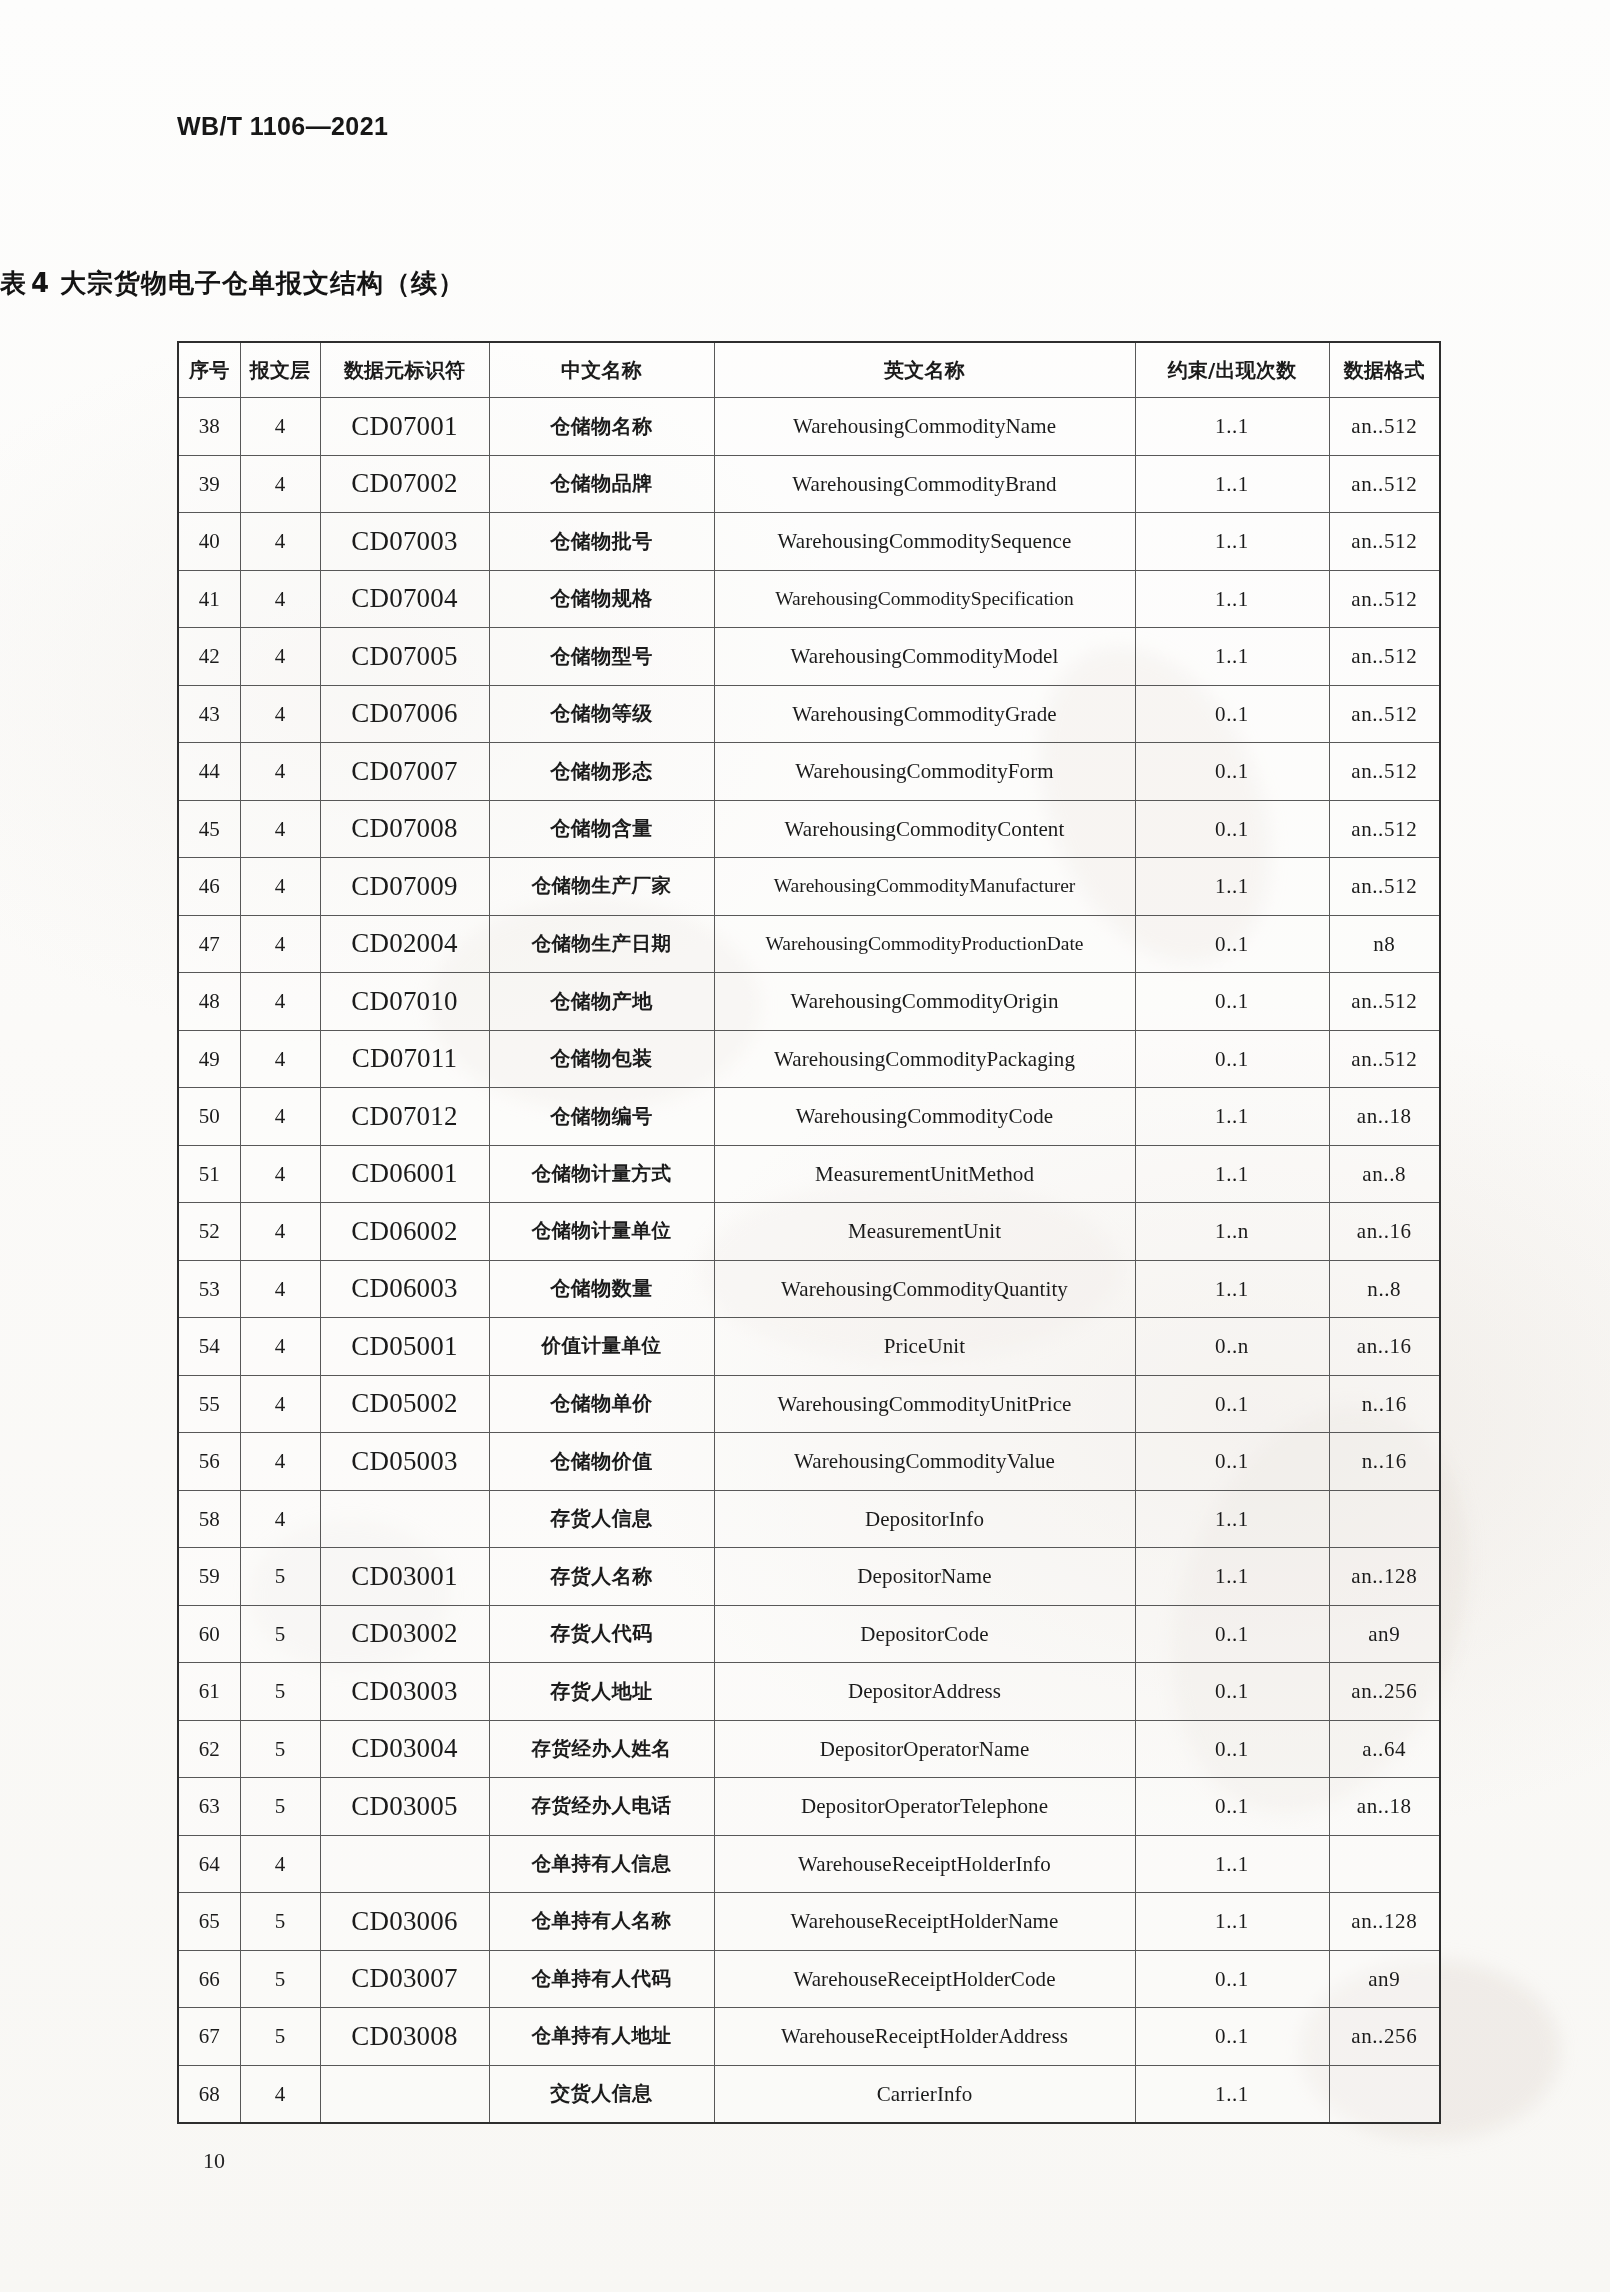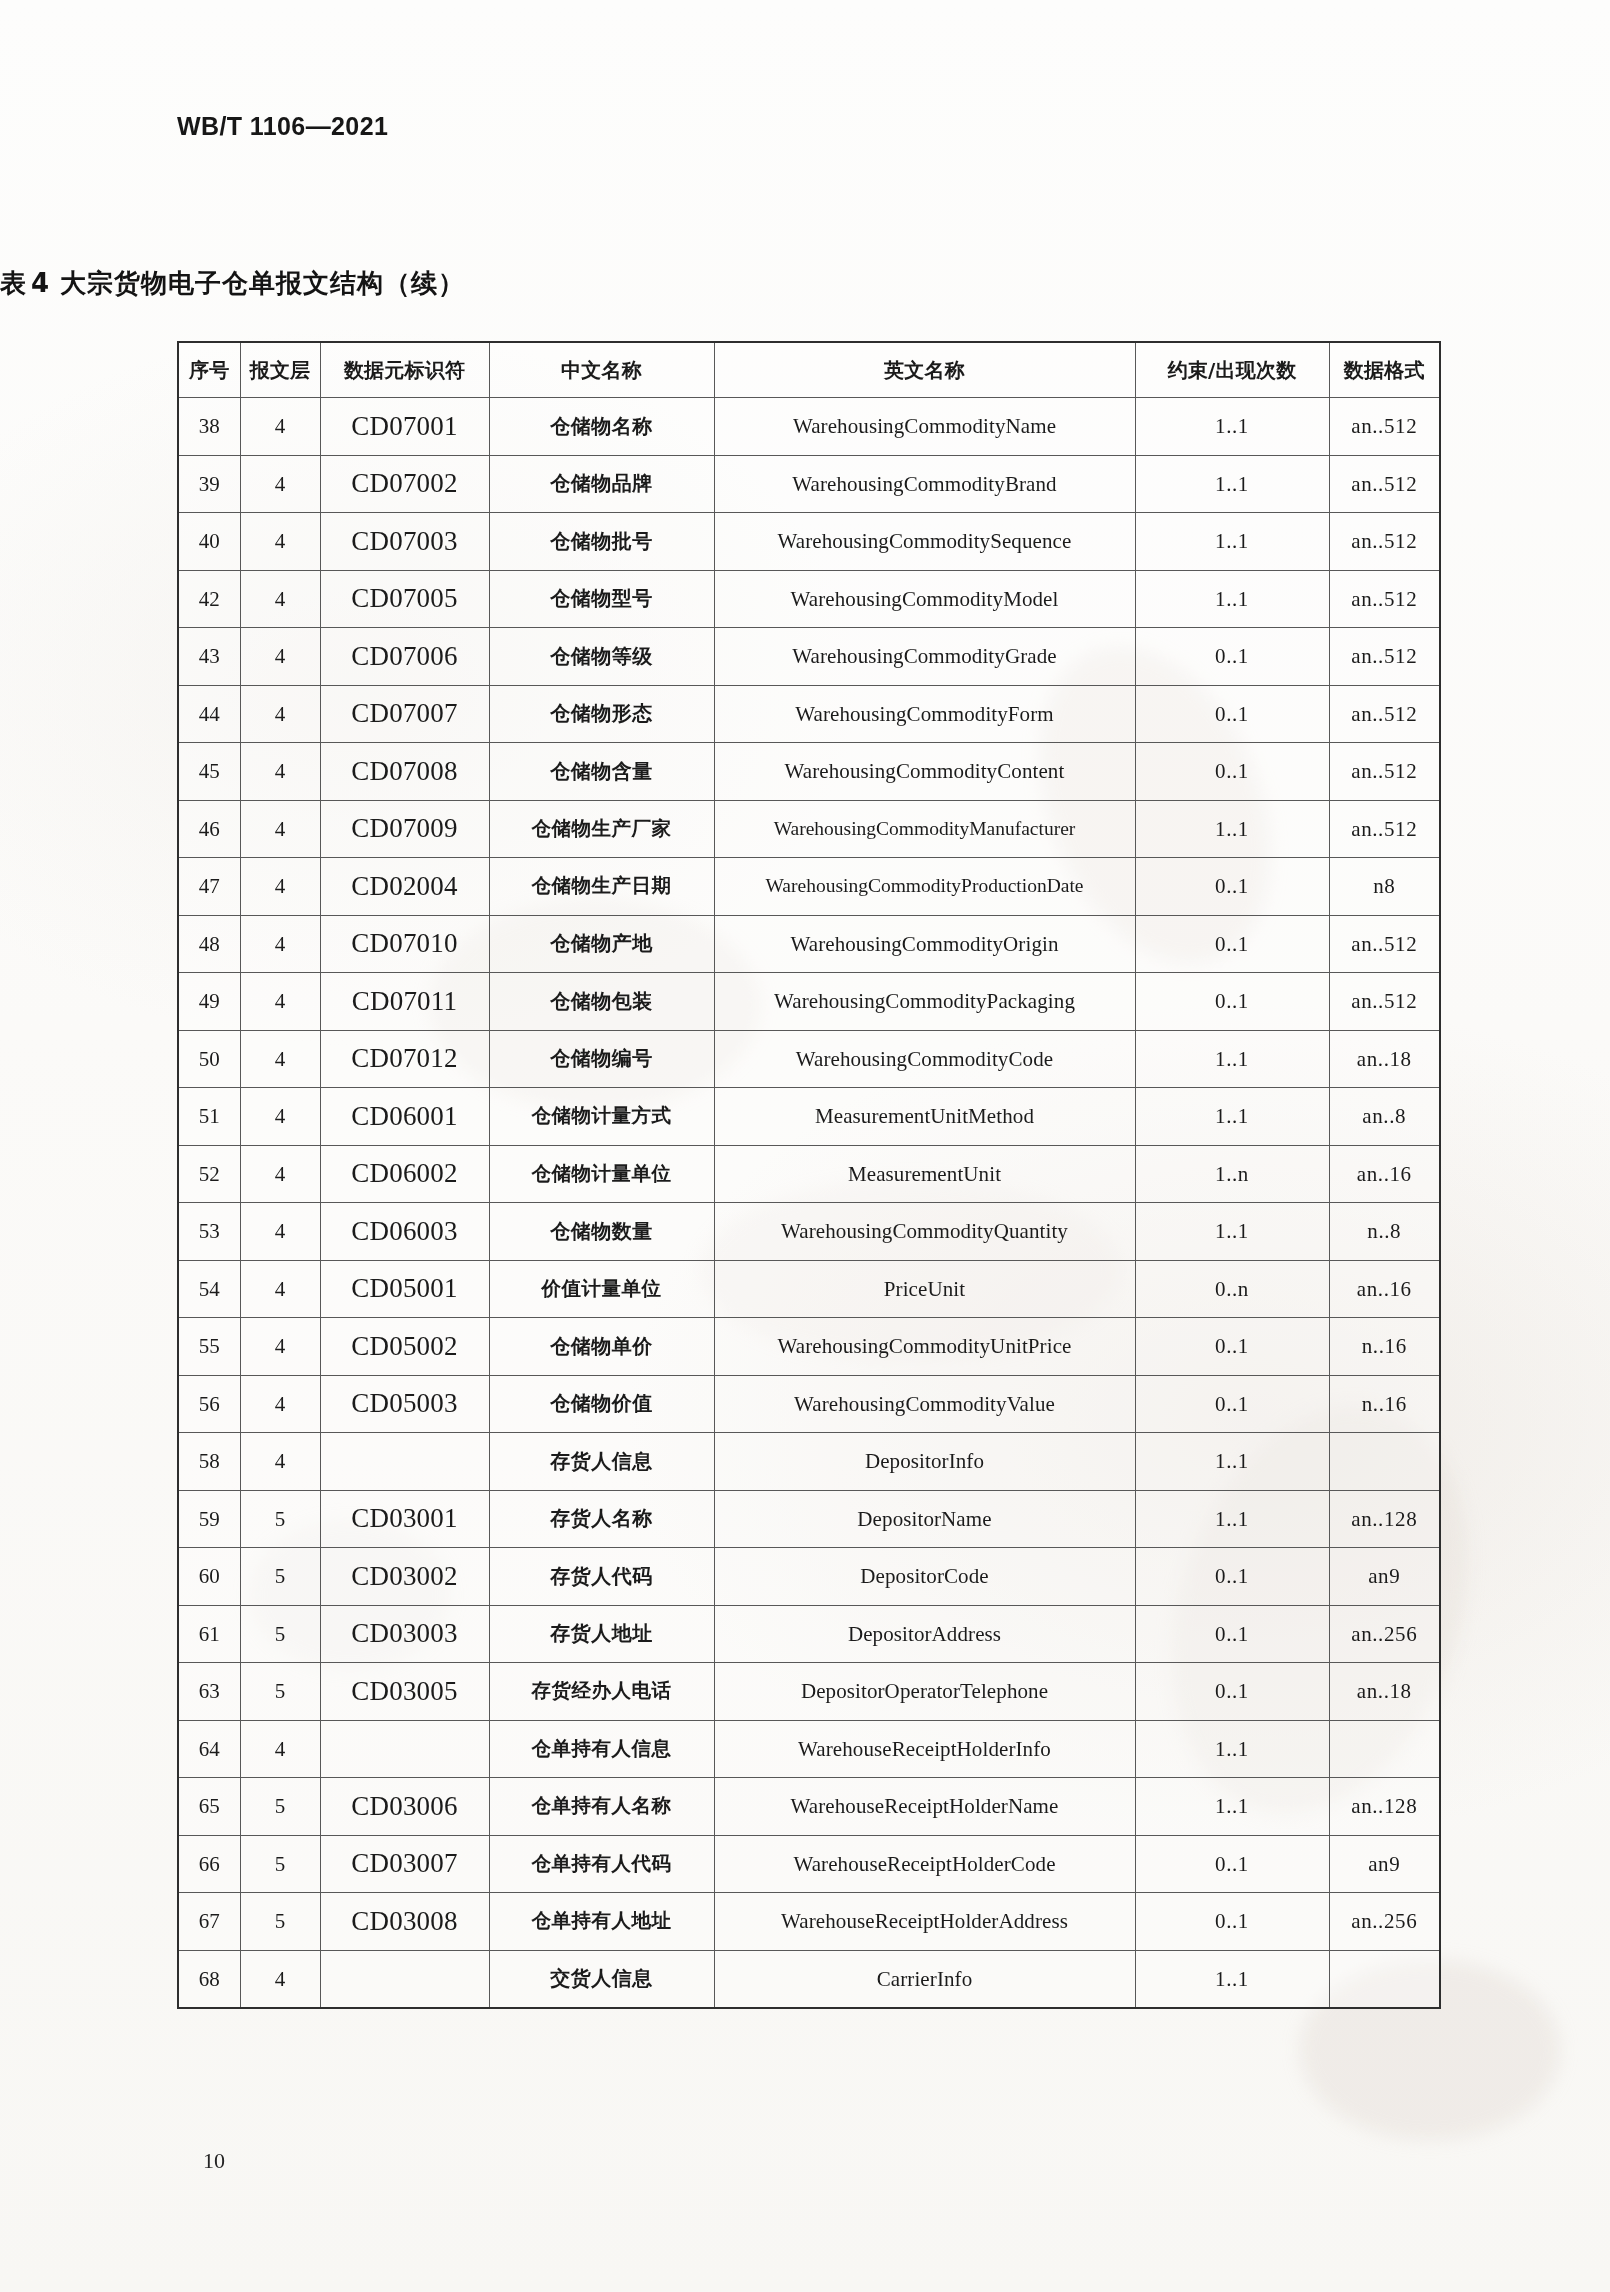--- a/index.html
+++ b/index.html
@@ -218,20 +218,29 @@
           <tr>
             <td class="cell-seq">40</td>
             <td class="cell-lvl">4</td>
             <td class="cell-id">CD07003</td>
             <td class="cell-cn">仓储物批号</td>
             <td class="cell-en">WarehousingCommoditySequence</td>
             <td class="cell-occ">1..1</td>
             <td class="cell-fmt">an..512</td>
           </tr>
           <tr>
+            <td class="cell-seq">41</td>
+            <td class="cell-lvl">4</td>
+            <td class="cell-id">CD07004</td>
+            <td class="cell-cn">仓储物规格</td>
+            <td class="cell-en long">WarehousingCommoditySpecification</td>
+            <td class="cell-occ">1..1</td>
+            <td class="cell-fmt">an..512</td>
+          </tr>
+          <tr>
             <td class="cell-seq">42</td>
             <td class="cell-lvl">4</td>
             <td class="cell-id">CD07005</td>
             <td class="cell-cn">仓储物型号</td>
             <td class="cell-en">WarehousingCommodityModel</td>
             <td class="cell-occ">1..1</td>
             <td class="cell-fmt">an..512</td>
           </tr>
           <tr>
             <td class="cell-seq">43</td>
@@ -389,20 +398,29 @@
           <tr>
             <td class="cell-seq">61</td>
             <td class="cell-lvl">5</td>
             <td class="cell-id">CD03003</td>
             <td class="cell-cn">存货人地址</td>
             <td class="cell-en">DepositorAddress</td>
             <td class="cell-occ">0..1</td>
             <td class="cell-fmt">an..256</td>
           </tr>
           <tr>
+            <td class="cell-seq">62</td>
+            <td class="cell-lvl">5</td>
+            <td class="cell-id">CD03004</td>
+            <td class="cell-cn wide">存货经办人姓名</td>
+            <td class="cell-en">DepositorOperatorName</td>
+            <td class="cell-occ">0..1</td>
+            <td class="cell-fmt">a..64</td>
+          </tr>
+          <tr>
             <td class="cell-seq">63</td>
             <td class="cell-lvl">5</td>
             <td class="cell-id">CD03005</td>
             <td class="cell-cn wide">存货经办人电话</td>
             <td class="cell-en">DepositorOperatorTelephone</td>
             <td class="cell-occ">0..1</td>
             <td class="cell-fmt">an..18</td>
           </tr>
           <tr>
             <td class="cell-seq">64</td>

